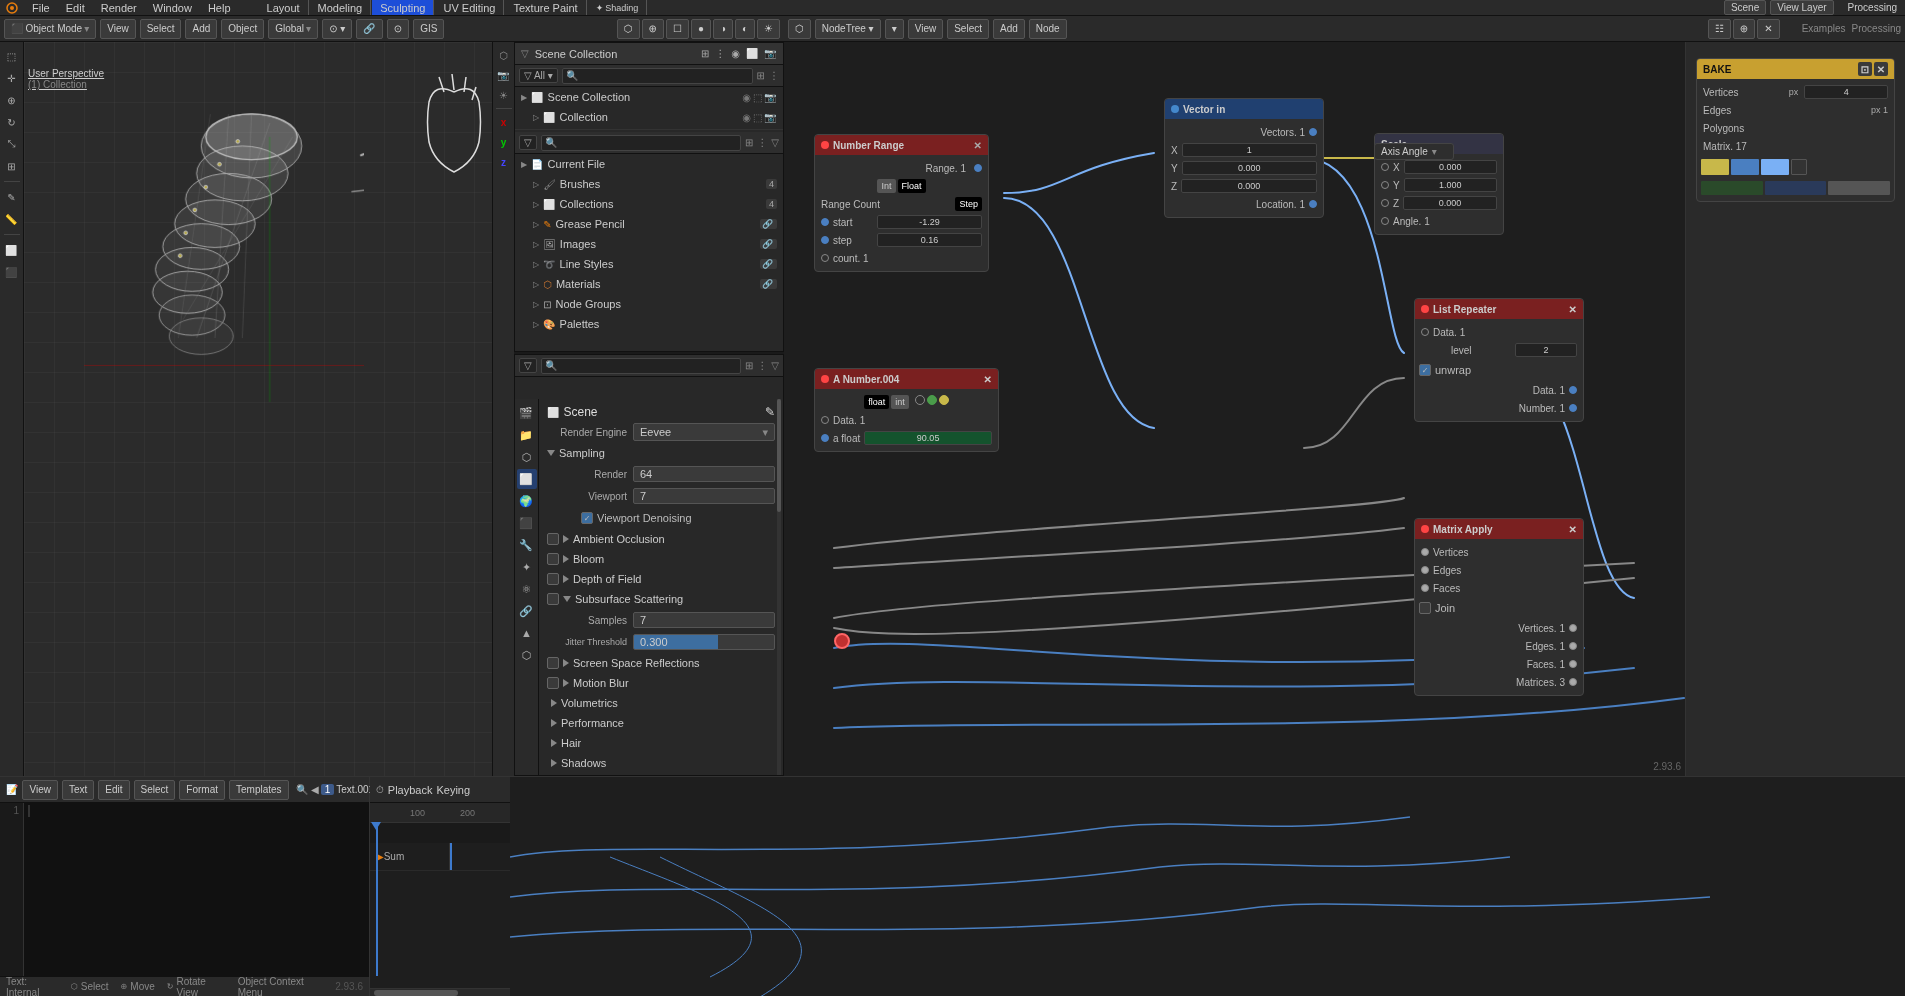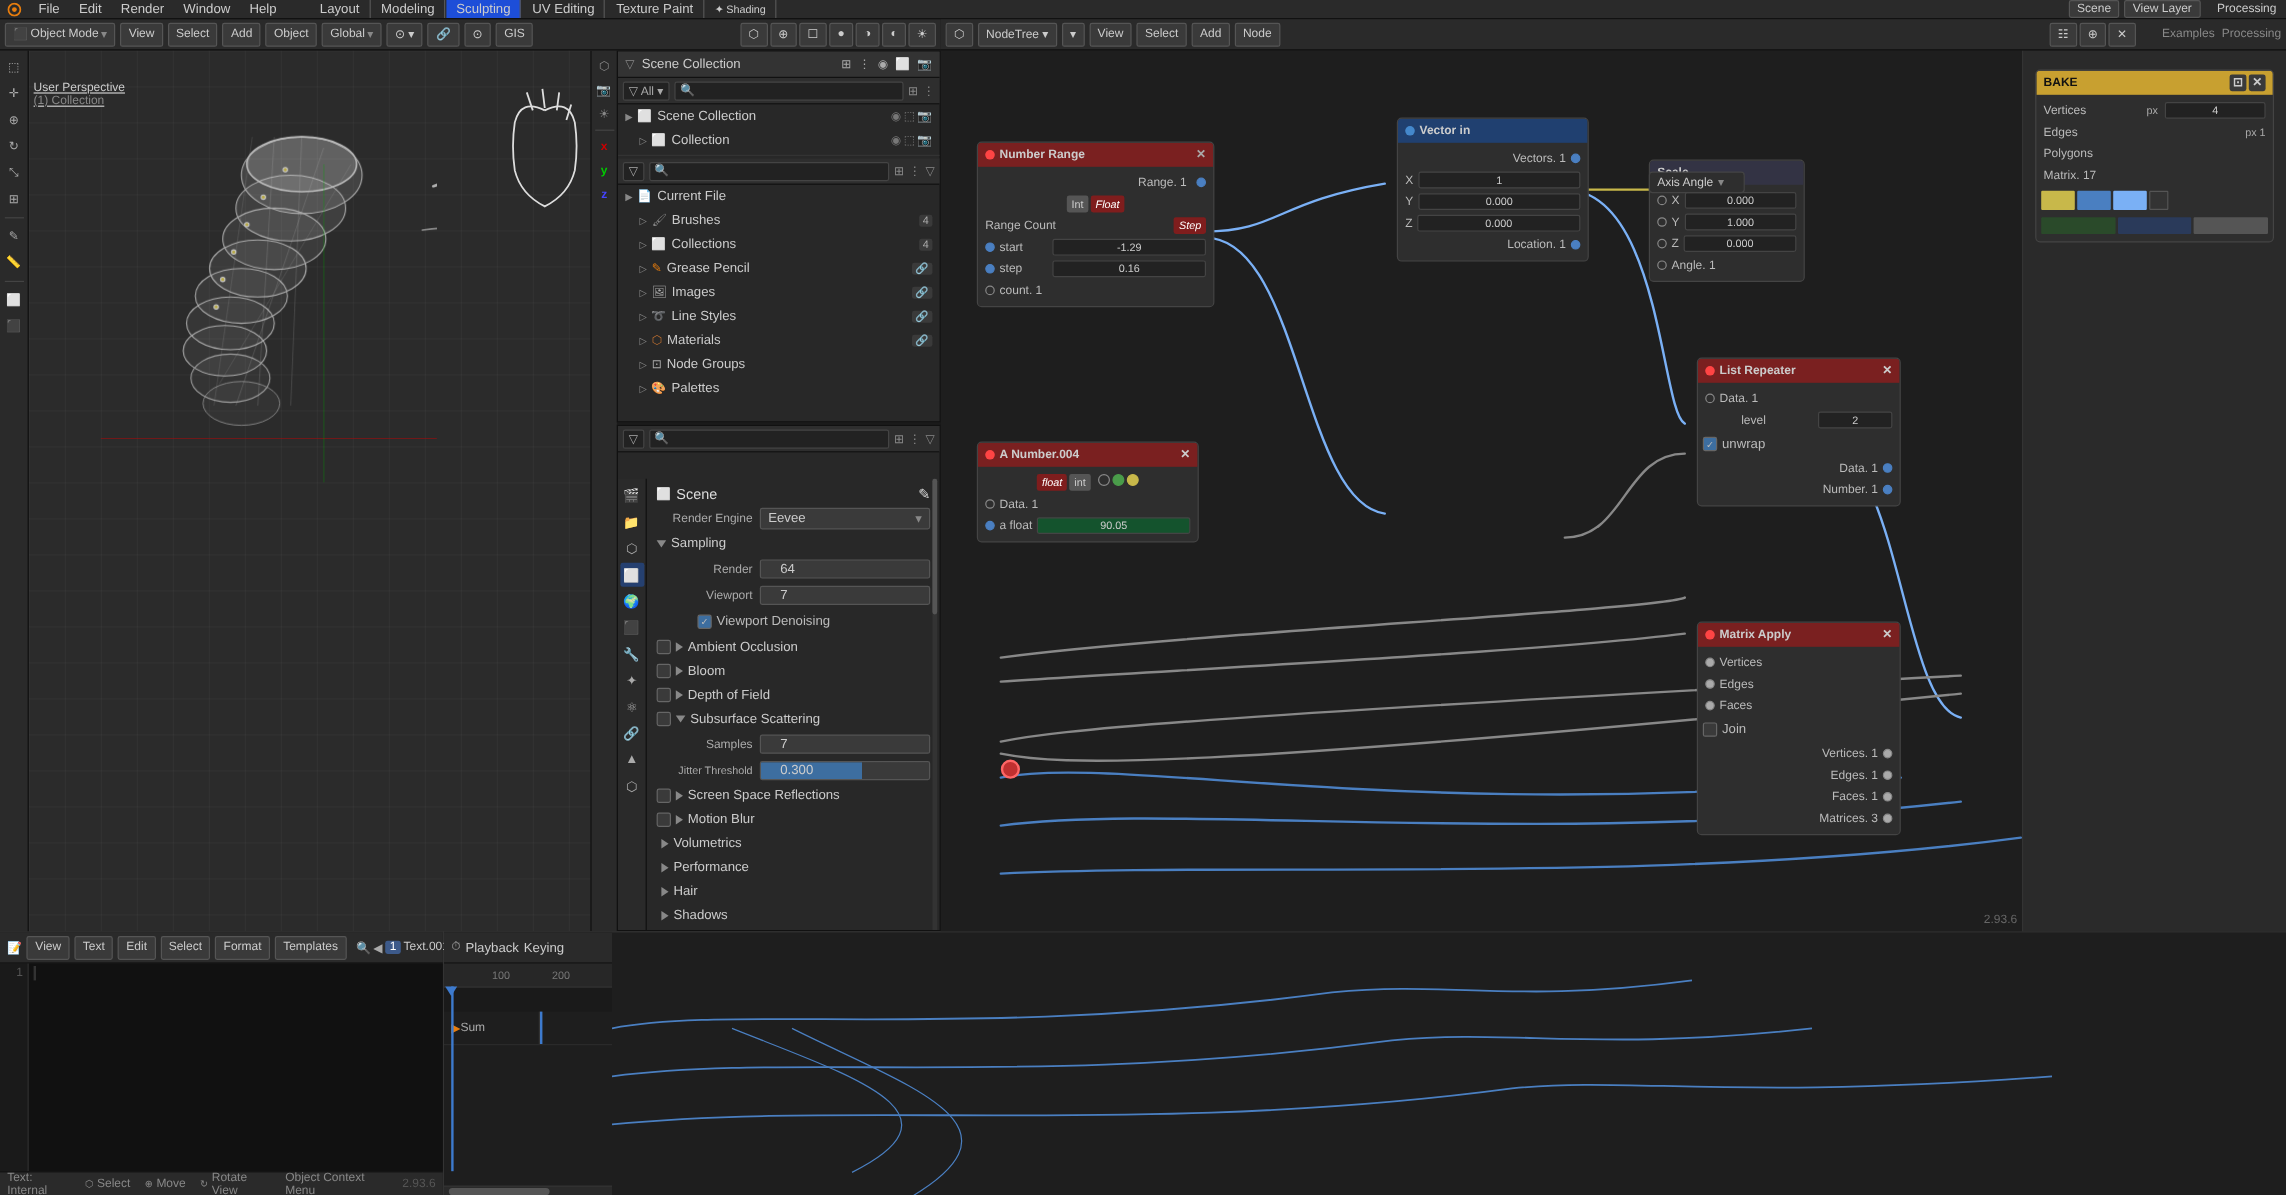--- a/index.html
+++ b/index.html
@@ -265,21 +265,21 @@
     .field-value {
       flex: 1;
       height: 16px;
       background: #3a3a3a;
       border: 1px solid #555;
       border-radius: 2px;
       color: #ccc;
       font-size: 11px;
       display: flex;
       align-items: center;
-      padding: 0 16px;
+      padding: 0 6px;
     }
     .field-value.blue-fill {
       background: linear-gradient(to right, #3d6ea0 60%, #3a3a3a 60%);
     }
     .dropdown-field {
       flex: 1;
       height: 18px;
       background: #3a3a3a;
       border: 1px solid #555;
       border-radius: 2px;
@@ -399,21 +399,21 @@
     }
     .node-btn {
       height: 14px;
       padding: 0 4px;
       border-radius: 2px;
       font-size: 9px;
       display: flex;
       align-items: center;
       cursor: pointer;
     }
-    .node-btn.blue-btn { background: #7f1d1d; color: #fff; font-style: italic; }
+    .node-btn.blue-btn { background: #000000; color: #fff; }
     .node-btn.gray-btn { background: #555; color: #ccc; }
 
     
     .connections-svg {
       position: absolute;
       top: 0; left: 0;
       width: 100%; height: 100%;
       pointer-events: none;
     }
     .timeline-track {
@@ -1027,21 +1027,21 @@
       <path d="M 50 620 C 200 600, 500 640, 850 600" class="node-connection" stroke="#4a7fc1" stroke-width="1.5"></path>
       <path d="M 50 660 C 250 650, 600 670, 900 630" class="node-connection" stroke="#4a7fc1" stroke-width="1.5"></path>
 
       <path d="M 50 550 C 100 540, 200 530, 850 495" class="node-connection" stroke="#888"></path>
       <path d="M 50 560 C 100 570, 200 575, 850 510" class="node-connection" stroke="#888"></path>
 
       <path d="M 50 480 C 200 460, 600 440, 620 430" class="node-connection" stroke="#888" stroke-width="1"></path>
       <path d="M 50 500 C 200 490, 500 475, 620 460" class="node-connection" stroke="#888" stroke-width="1"></path>
     </svg>
 
-    <div class="node-card" style="left:30px; top:50px; width:198px;">
+    <div class="node-card" style="left:30px; top:66px; width:175px;">
       <div class="node-header" style="background:#7a2020;">
         <div class="dot" style="background:#ff4444;"></div>
         <span>Number Range</span>
         <span style="margin-left:auto; color:#aaa; cursor:pointer;">✕</span>
       </div>
       <div class="node-body">
         <div class="node-row">
           <span style="width:100%; text-align:right; padding-right:4px;">Range. 1</span>
           <div class="node-socket blue"></div>
         </div>

